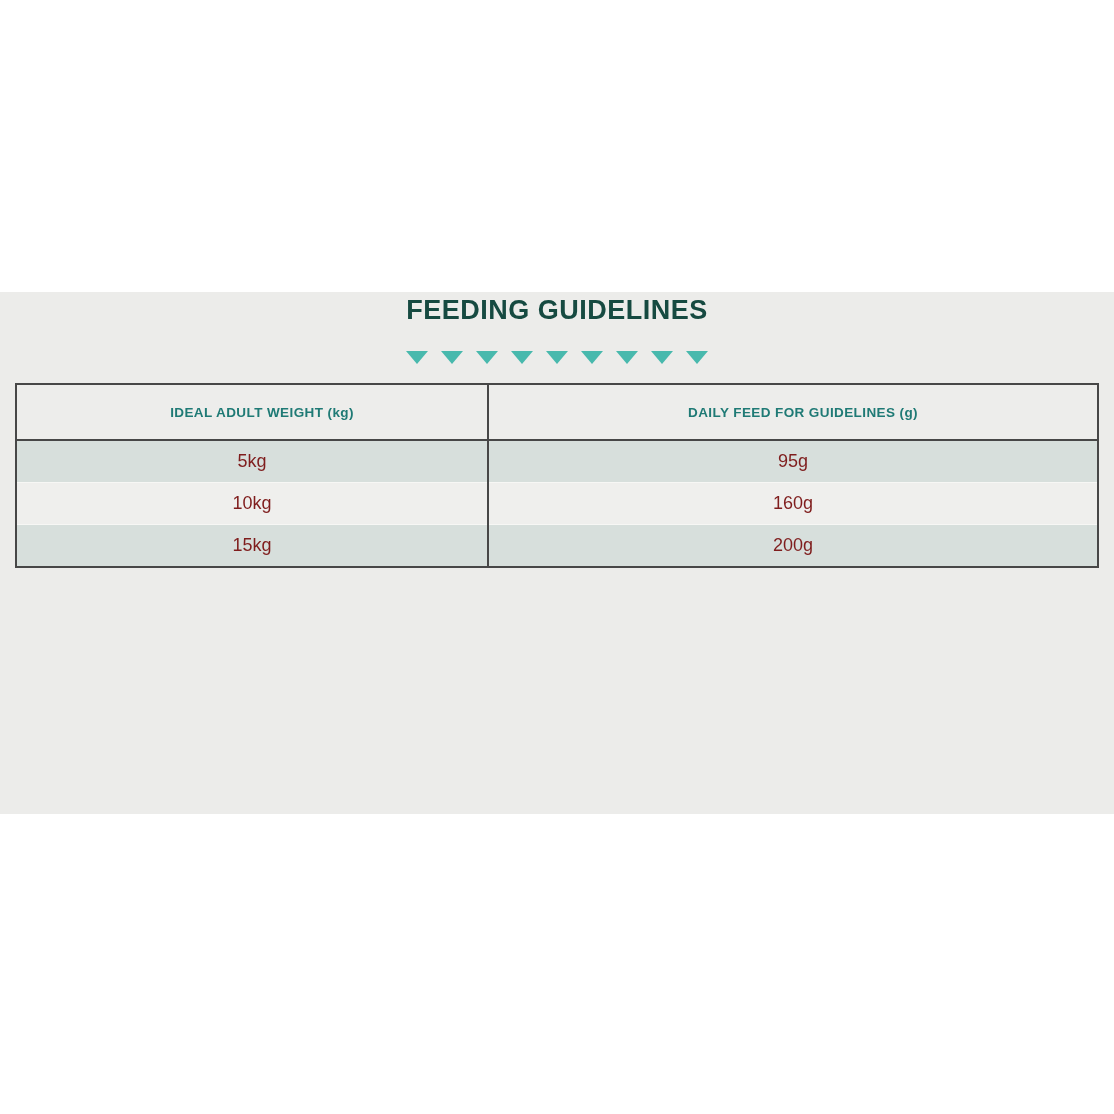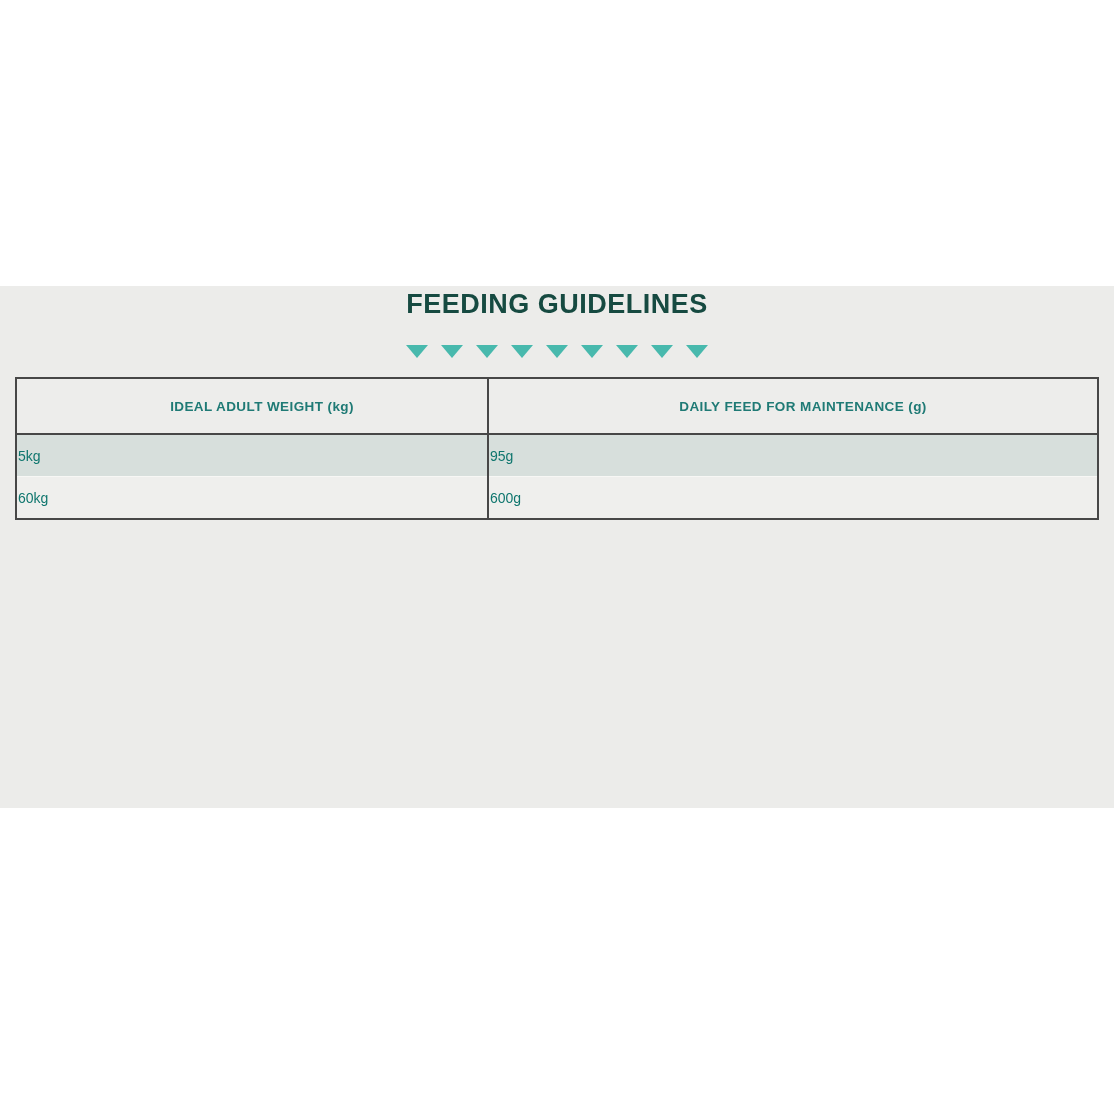--- a/index.html
+++ b/index.html
@@ -10,21 +10,21 @@
   }
   .canvas {
     position: relative;
     width: 1114px;
     height: 1114px;
     background: #ffffff;
     overflow: hidden;
   }
   .gray-band {
     position: absolute;
-    top: 286px;
+    top: 292px;
     left: 0;
     width: 1114px;
     height: 522px;
     background: #ececea;
   }
   .section-title {
     margin: 0;
     padding-top: 2px;
     text-align: center;
     font-size: 27px;
@@ -62,22 +62,23 @@
     color: #1f7a75;
     font-size: 13.5px;
     font-weight: 700;
     letter-spacing: 0.4px;
     text-align: center;
     border: 2px solid #474747;
     padding-left: 21px;
   }
   table.feeding td {
     height: 39px;
-    font-size: 14px;
-    color: #0f766e;
+    text-align: center;
+    font-size: 18px;
+    color: #7f1d1d;
     border-left: 2px solid #474747;
     border-right: 2px solid #474747;
   }
   table.feeding tbody tr:nth-child(odd)  { background: #d7dfdc; }
   table.feeding tbody tr:nth-child(even) { background: #efefed; }
   table.feeding tbody tr + tr td { border-top: 1px solid #f7f7f5; }
 </style>
 </head>
 <body>
 
@@ -98,28 +99,32 @@
       </div>
 
     <table class="feeding">
       <colgroup>
           <col class="c1">
           <col class="c2">
         </colgroup>
       <thead>
         <tr>
           <th>IDEAL ADULT WEIGHT (kg)</th>
-          <th>DAILY FEED FOR MAINTENANCE (g)</th>
+          <th>DAILY FEED FOR GUIDELINES (g)</th>
         </tr>
       </thead>
       <tbody>
           <tr>
             <td>5kg</td>
             <td>95g</td>
           </tr>
           <tr>
-            <td>60kg</td>
-            <td>600g</td>
+            <td>10kg</td>
+            <td>160g</td>
+          </tr>
+          <tr>
+            <td>15kg</td>
+            <td>200g</td>
           </tr>
         </tbody>
     </table>
   </div>
 </div>
 
 </body></html>

